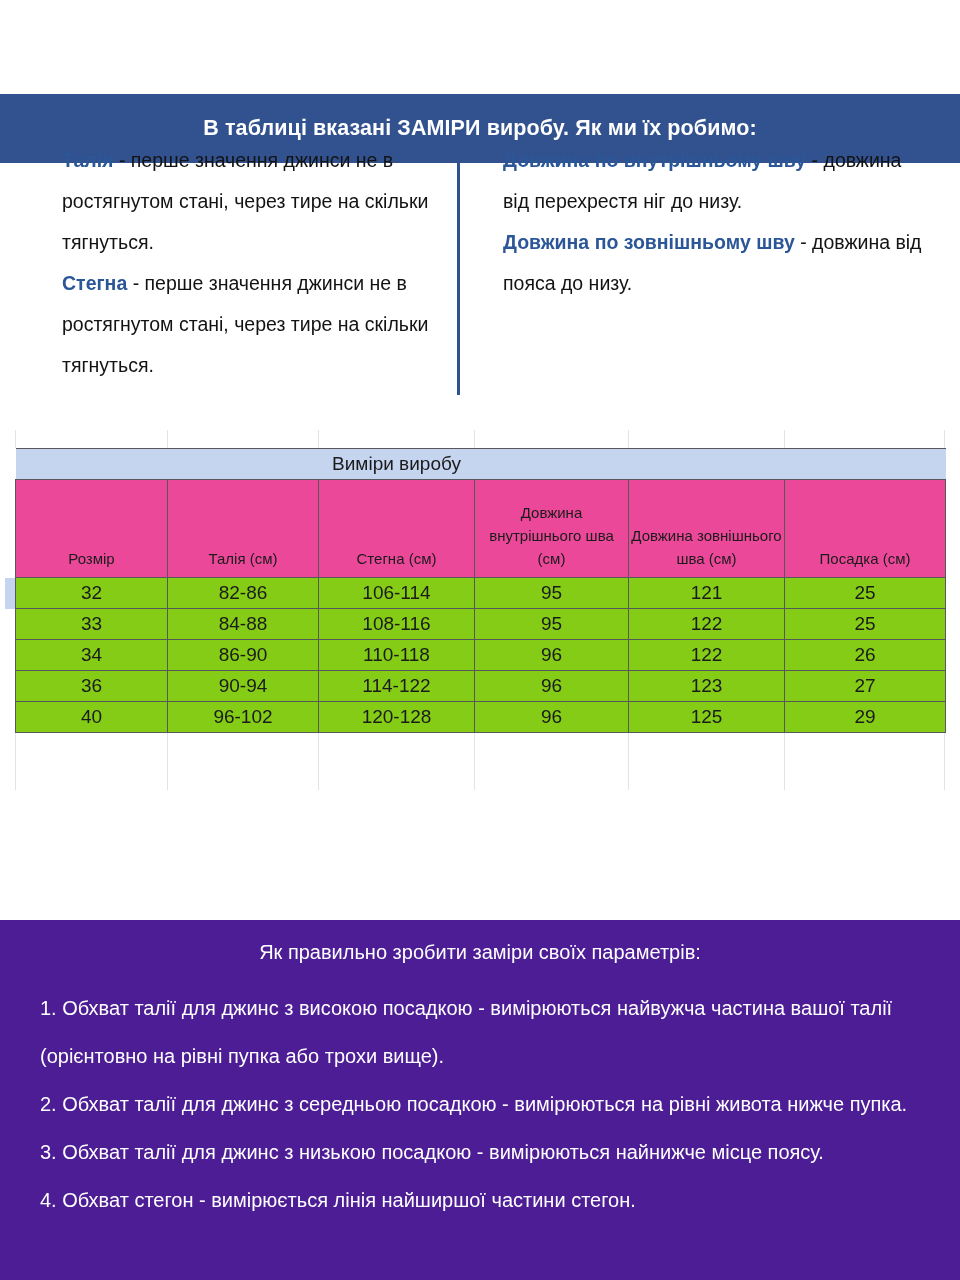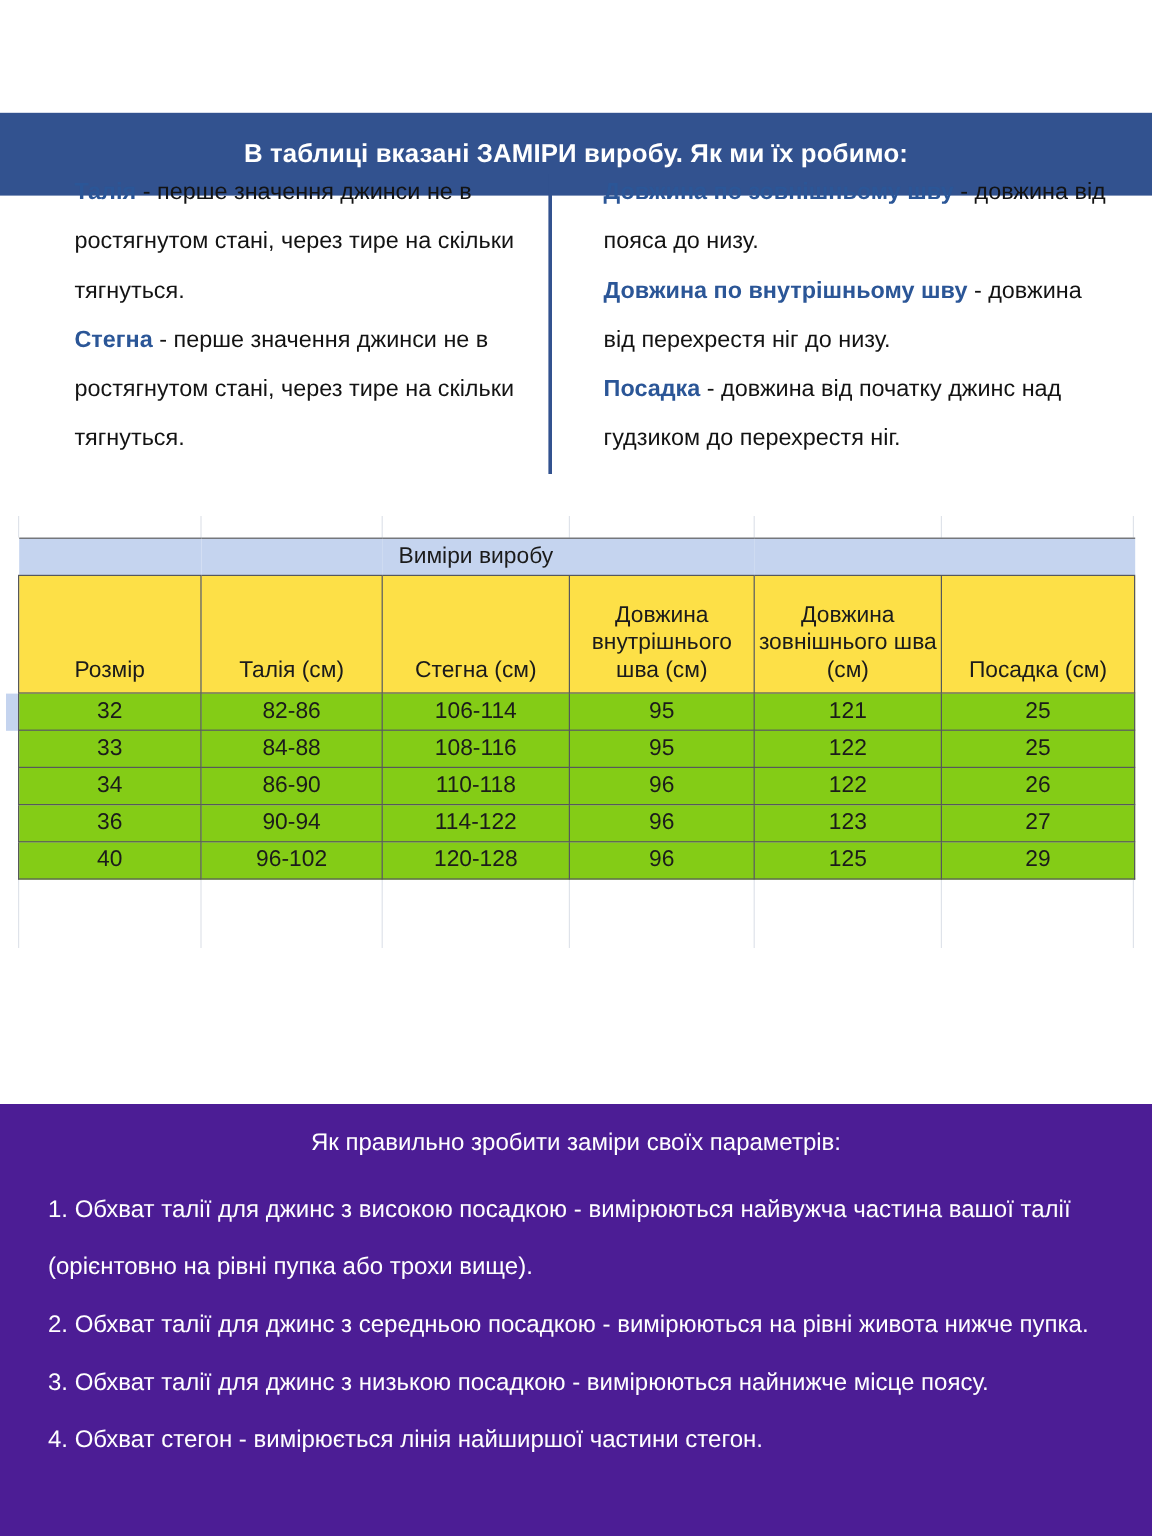--- a/index.html
+++ b/index.html
@@ -123,26 +123,26 @@
     border-left: none;
     border-right: none;
     border-top: 1px solid #56585c;
     border-bottom: 1px solid #56585c;
   }
   tr.merged-row td.merged-cell {
     text-align: center;
     font-size: 19px;
   }
   tr.head-row td {
-    background: #fde047;
+    background: #ec4899;
     height: 90px;
     vertical-align: bottom;
     padding-bottom: 7px;
     line-height: 23px;
-    font-size: 19px;
+    font-size: 15px;
   }
   tr.data-row td {
     height: 30px;
     vertical-align: middle;
     line-height: 20px;
   }
 
   
   .bottom-section {
     position: absolute;
@@ -182,23 +182,22 @@
 
 <div class="explain">
   <div class="explain-divider"></div>
 
   <div class="col col-left">
     <p class="para"><span class="term">Талія</span><span> - перше значення джинси не в ростягнутом стані, через тире на скільки тягнуться.</span></p>
     <p class="para"><span class="term">Стегна</span><span> - перше значення джинси не в ростягнутом стані, через тире на скільки тягнуться.</span></p>
   </div>
 
   <div class="col col-right">
+    <p class="para"><span class="term">Довжина по внутрішньому шву</span><span> - довжина від перехрестя ніг до низу.</span></p>
     <p class="para"><span class="term">Довжина по зовнішньому шву</span><span> - довжина від пояса до низу.</span></p>
-    <p class="para"><span class="term">Довжина по внутрішньому шву</span><span> - довжина від перехрестя ніг до низу.</span></p>
-    <p class="para"><span class="term">Посадка</span><span> - довжина від початку джинс над гудзиком до перехрестя ніг.</span></p>
   </div>
 </div>
 
 <div class="table-wrap">
   <div class="faint-grid" style="left:15px;  height:360px;"></div>
   <div class="faint-grid" style="left:167px; height:360px;"></div>
   <div class="faint-grid" style="left:318px; height:360px;"></div>
   <div class="faint-grid" style="left:474px; height:360px;"></div>
   <div class="faint-grid" style="left:628px; height:360px;"></div>
   <div class="faint-grid" style="left:784px; height:360px;"></div>

